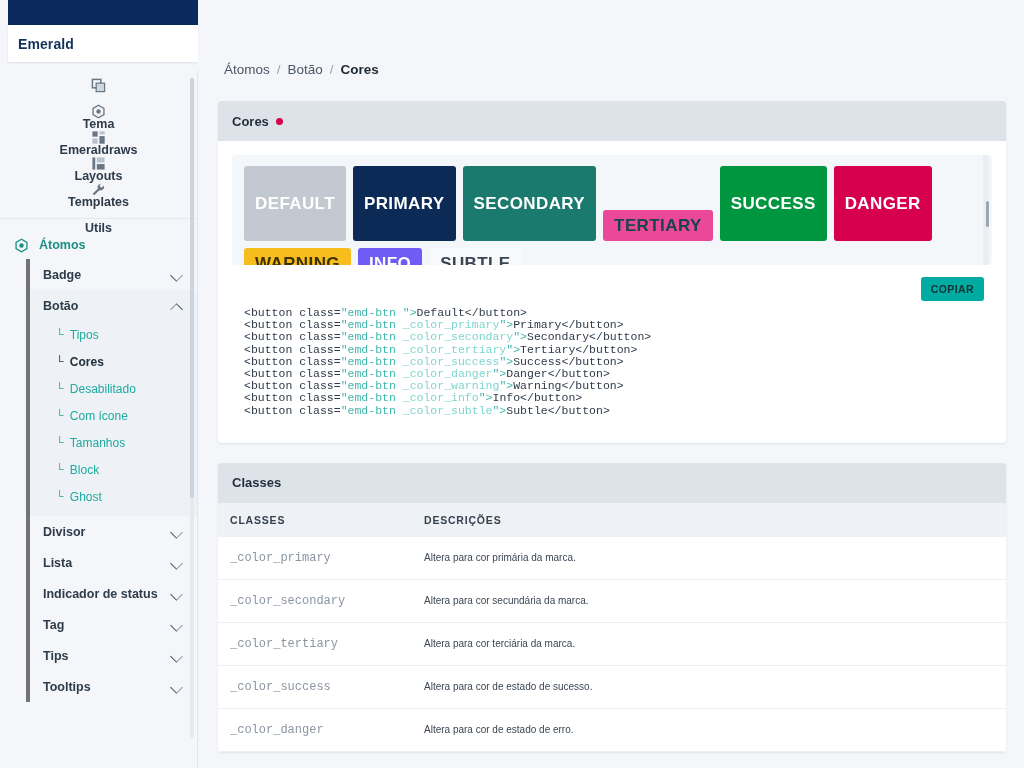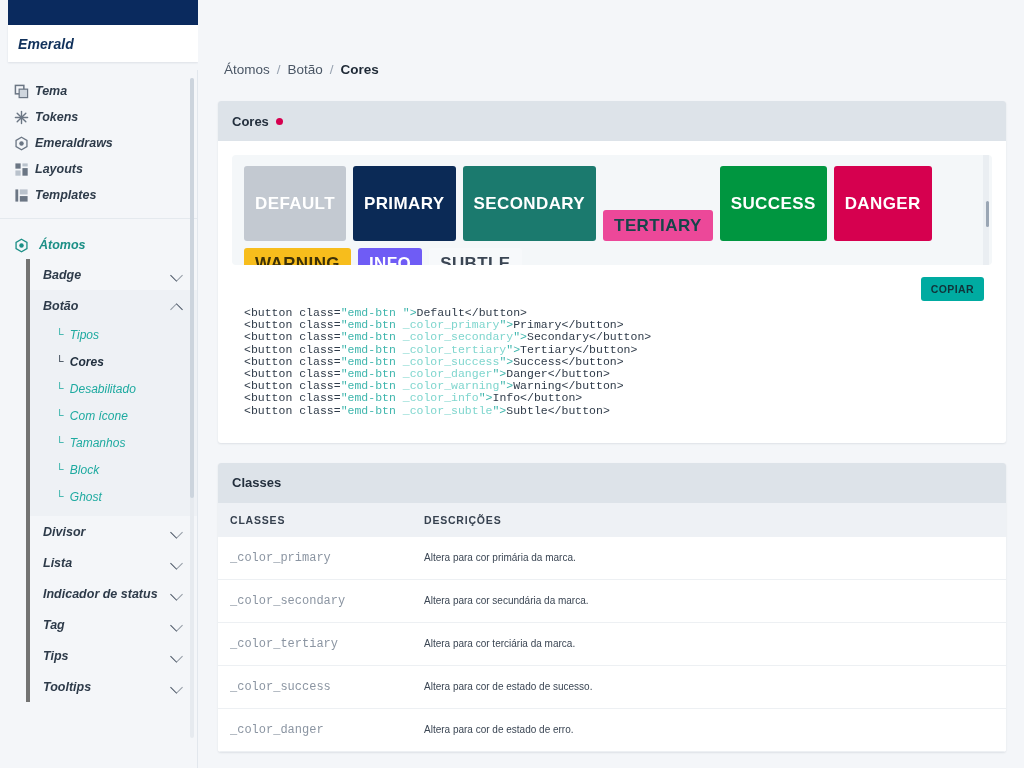--- a/index.html
+++ b/index.html
@@ -10,21 +10,20 @@
     overflow: hidden;
   }
   .app { position: relative; width: 1024px; height: 768px; display: flex; }
 
   
   .sidebar {
     position: relative;
     width: 198px; height: 768px;
     background: #f4f6f9;
     flex: 0 0 198px;
-    font-style: italic;
   }
   .brand-bar {
     position: absolute; left: 8px; top: 0; width: 190px; height: 25px;
     background: #0a2a5e;
   }
   .brand-box {
     position: absolute; left: 8px; top: 25px; width: 190px; height: 37px;
     background: #ffffff;
     display: flex; align-items: center;
     padding-left: 10px;
@@ -34,22 +33,23 @@
     font-size: 14px; font-weight: bold; color: #12325c; letter-spacing: .1px;
   }
   .sidebar-scroll {
     position: absolute; left: 0; top: 70px; width: 198px; height: 698px;
     overflow: hidden;
     border-right: 1px solid #e2e7ed;
   }
   .nav-top { padding: 8px 0 10px 0; border-bottom: 1px solid #e4e9ee; }
   .nav-row {
     display: flex; align-items: center;
-    height: 26px; padding: 0 14px; gap: 6px;
+    height: 26px; padding: 0 24px; gap: 24px;
     cursor: pointer;
+    flex-direction: column;
   }
   .nav-row .lbl { font-size: 12.5px; color: #2e3b4a; font-weight: bold; }
   .ic { width: 15px; height: 15px; flex: 0 0 15px; display:block; }
 
   
   .atoms-head {
     display: flex; align-items: center; gap: 10px;
     height: 28px; padding: 0 14px; margin-top: 12px; cursor: pointer;
   }
   .atoms-head .lbl { font-size: 12.5px; color: #1b8f86; font-weight: bold; }
@@ -201,33 +201,20 @@
         <div class="nav-row">
           <span class="ic">
             <svg viewBox="0 0 16 16" width="15" height="15">
                 <rect x="1.5" y="1.5" width="9" height="9" fill="none" stroke="#6b7684" stroke-width="1.6"></rect>
                 <rect x="5.5" y="5.5" width="9" height="9" fill="#cfd6de" stroke="#6b7684" stroke-width="1.3"></rect>
               </svg>
           </span>
           <span class="lbl">Tema</span>
         </div>
 
-        <div class="nav-row">
-          <span class="ic">
-            <svg viewBox="0 0 16 16" width="15" height="15">
-                <g stroke="#6b7684" stroke-width="1.5" stroke-linecap="round">
-                  <line x1="8" y1="1.5" x2="8" y2="14.5"></line>
-                  <line x1="1.5" y1="8" x2="14.5" y2="8"></line>
-                  <line x1="3.4" y1="3.4" x2="12.6" y2="12.6"></line>
-                  <line x1="12.6" y1="3.4" x2="3.4" y2="12.6"></line>
-                </g>
-              </svg>
-          </span>
-          <span class="lbl">Tokens</span>
-        </div>
 
         <div class="nav-row">
           <span class="ic">
             <svg viewBox="0 0 16 16" width="15" height="15">
                 <polygon points="8,1.3 13.8,4.6 13.8,11.4 8,14.7 2.2,11.4 2.2,4.6" fill="none" stroke="#6b7684" stroke-width="1.4"></polygon>
                 <circle cx="8" cy="8" r="2.4" fill="#6b7684"></circle>
               </svg>
           </span>
           <span class="lbl">Emeraldraws</span>
         </div>
@@ -248,20 +235,28 @@
           <span class="ic">
             <svg viewBox="0 0 16 16" width="15" height="15">
                 <rect x="1.5" y="1.5" width="3" height="13" fill="#6b7684"></rect>
                 <rect x="6.2" y="1.5" width="8.3" height="5.4" fill="#b9c2cc"></rect>
                 <rect x="6.2" y="8.6" width="8.3" height="5.9" fill="#6b7684"></rect>
               </svg>
           </span>
           <span class="lbl">Templates</span>
         </div>
 
+        <div class="nav-row">
+          <span class="ic">
+            <svg viewBox="0 0 16 16" width="15" height="15">
+                <path d="M10.8 1.8a3.8 3.8 0 0 0-3.5 5.3L1.8 12.6l1.6 1.6 5.5-5.5a3.8 3.8 0 0 0 4.9-4.9l-2.1 2.1-1.9-.5-.5-1.9z" fill="#6b7684"></path>
+              </svg>
+          </span>
+          <span class="lbl">Utils</span>
+        </div>
 
       </div>
 
       <div class="atoms-head">
         <span class="ic">
           <svg viewBox="0 0 16 16" width="15" height="15">
               <polygon points="8,1.3 13.8,4.6 13.8,11.4 8,14.7 2.2,11.4 2.2,4.6" fill="none" stroke="#1b8f86" stroke-width="1.4"></polygon>
               <circle cx="8" cy="8" r="2.4" fill="#1b8f86"></circle>
             </svg>
         </span>

